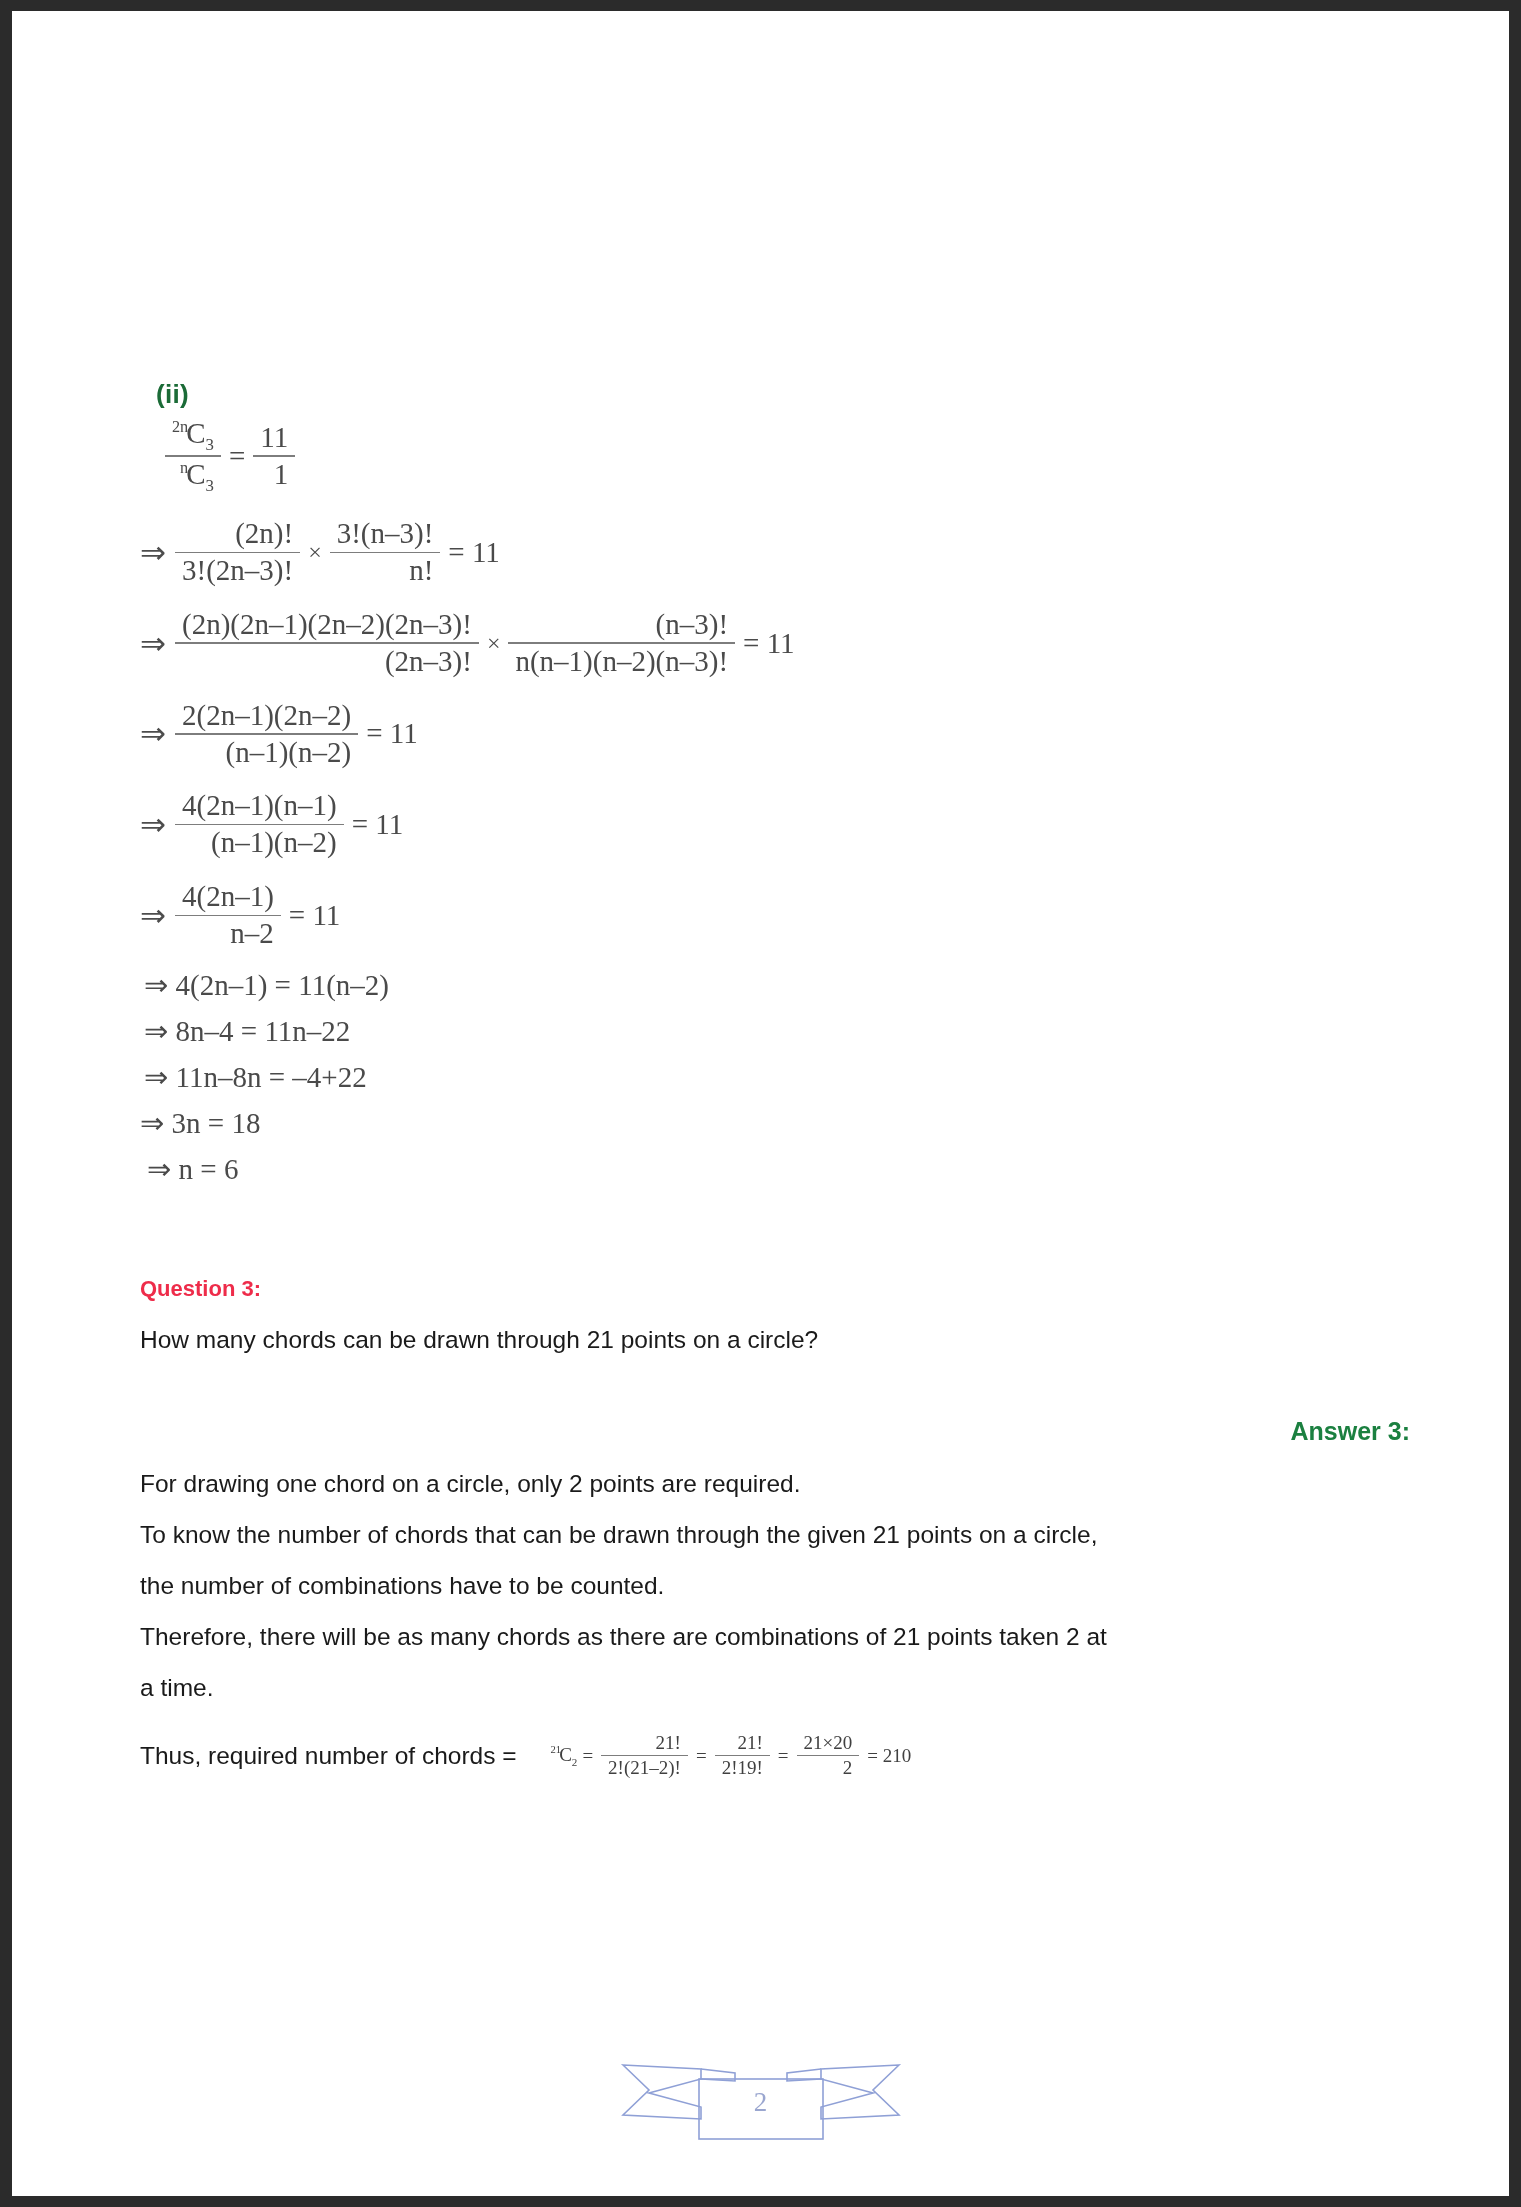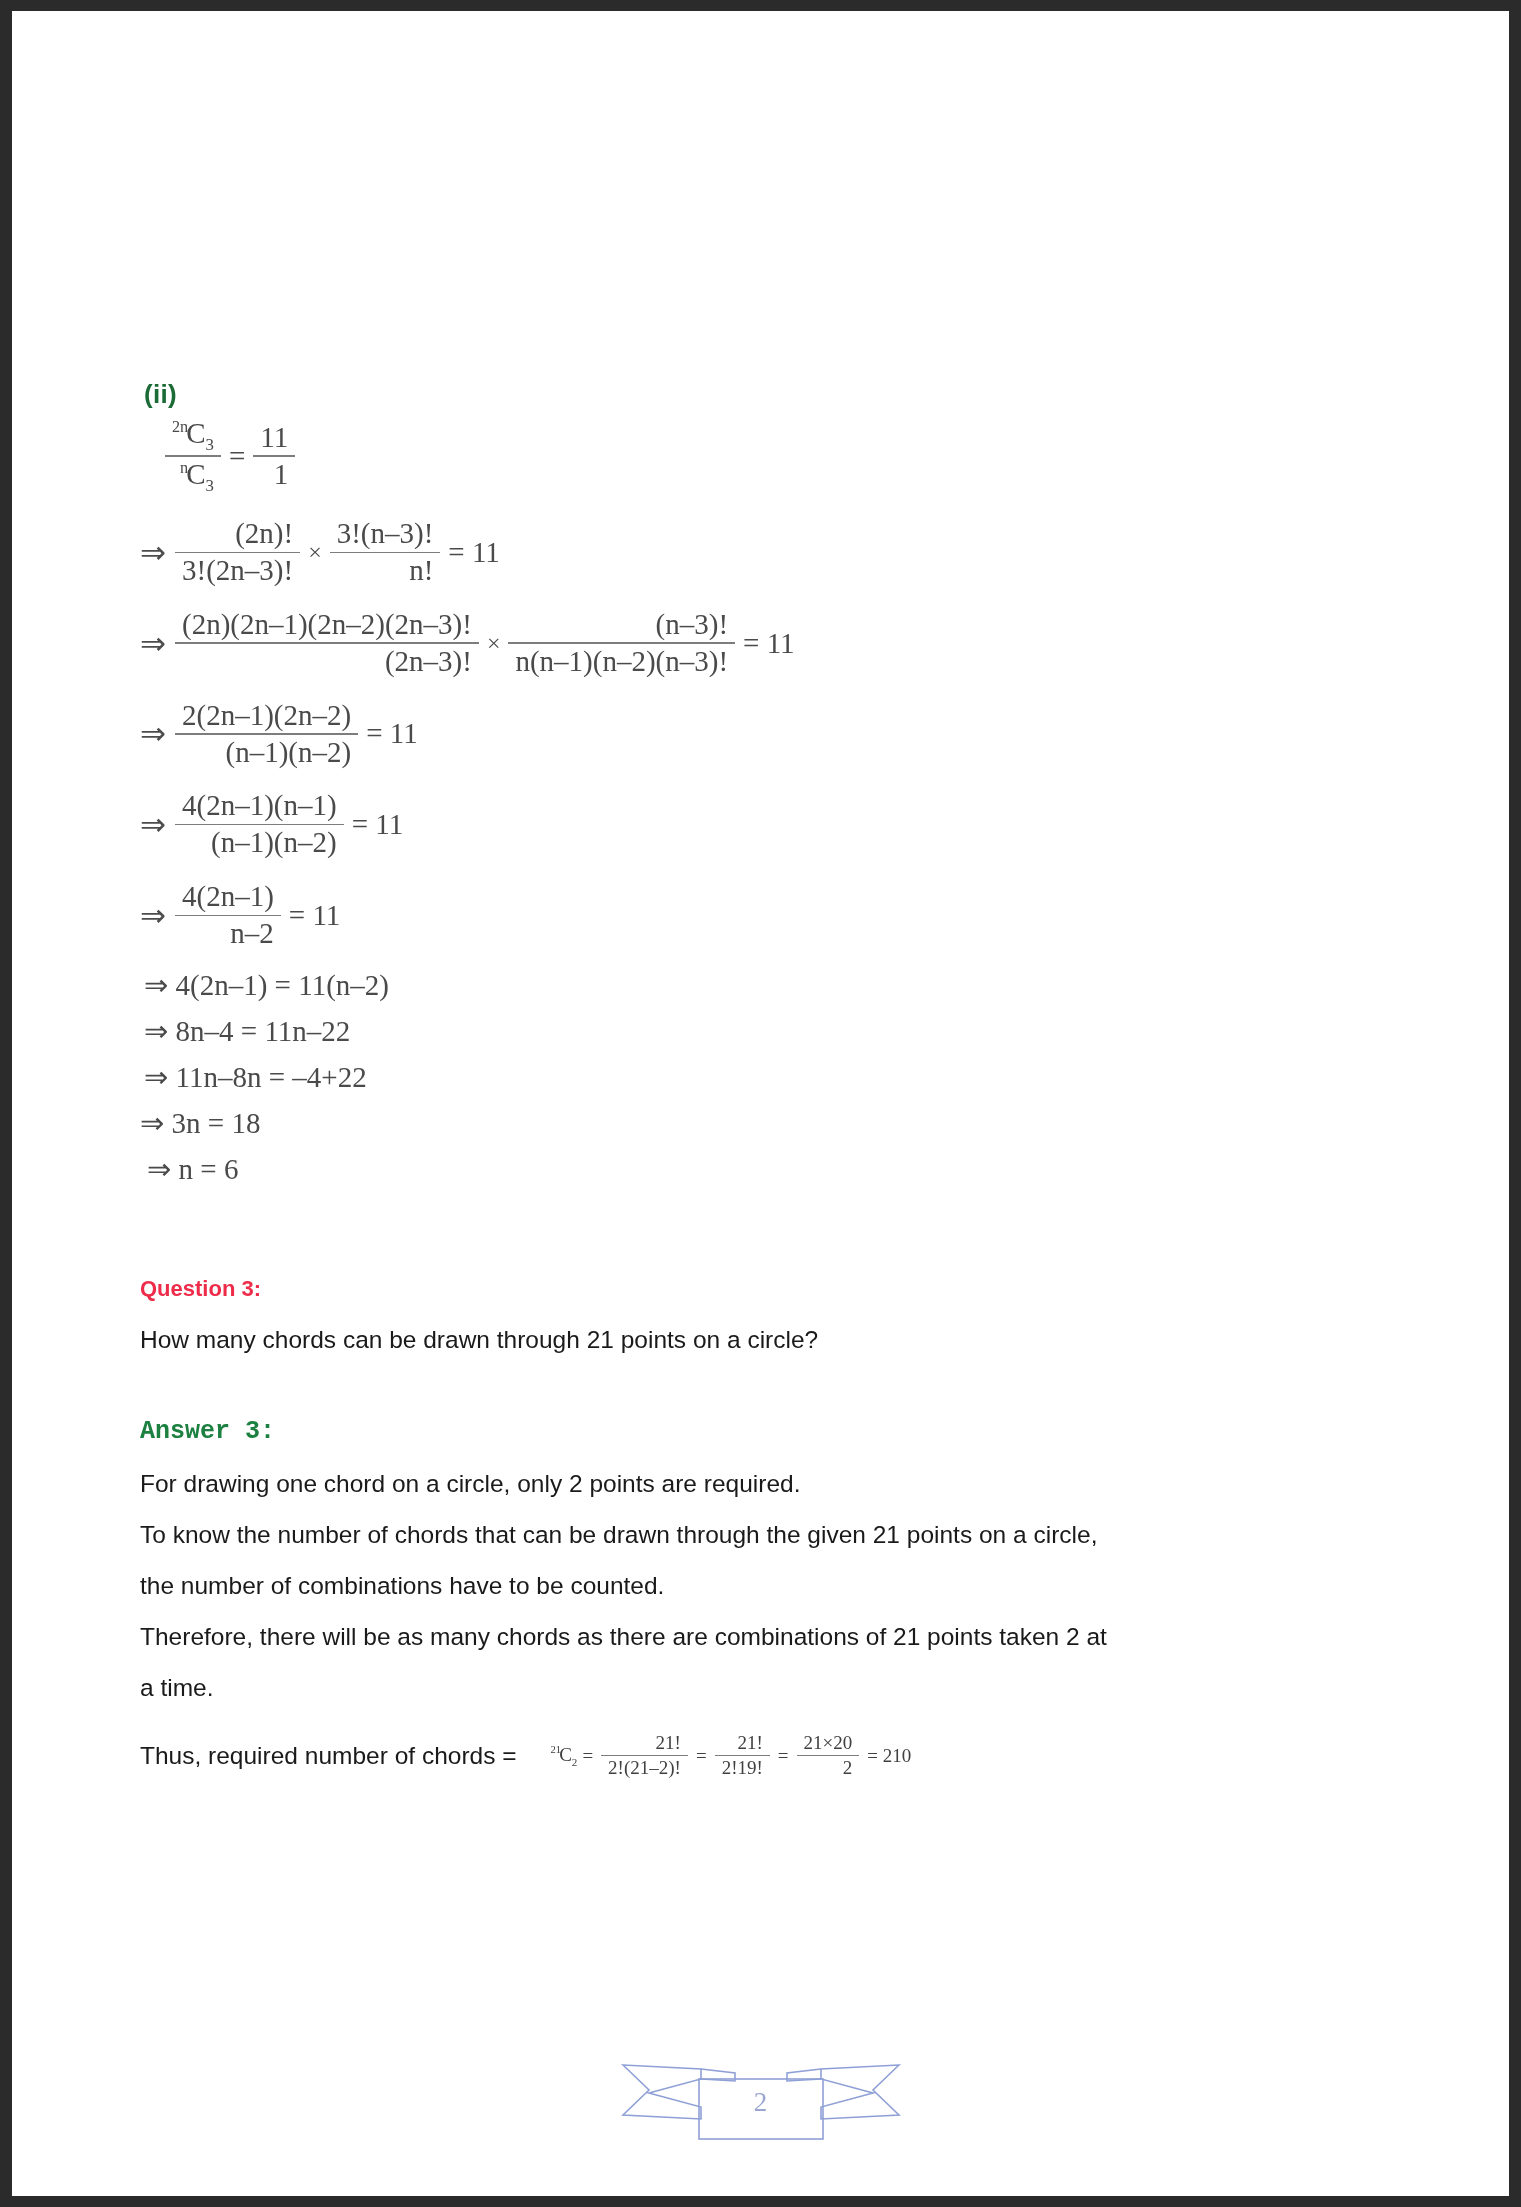--- a/index.html
+++ b/index.html
@@ -35,36 +35,37 @@
     top: 368px;
     width: 1270px;
   }
 
   
   .label-roman {
     color: #1b6b37;
     font-weight: bold;
     font-size: 26px;
     letter-spacing: 0.3px;
-    margin: 0 0 6px 4px;
+    margin: 0 0 6px 16px;
     font-family: "Liberation Sans", sans-serif;
   }
   .heading-question {
     color: #ee2c4a;
     font-weight: bold;
     font-size: 22px;
     margin: 16px 0 12px 0;
     font-family: "Liberation Sans", sans-serif;
   }
   .heading-answer {
     color: #1b8040;
     font-weight: bold;
     font-size: 25px;
     margin: 0 0 12px 0;
-    font-family: Liberation Mono, monospace;
+    font-family: Liberation Sans, sans-serif;
+    text-align: right;
   }
   .body-line {
     color: #1a1a1a;
     font-size: 24.5px;
     line-height: 51px;
     margin: 0;
     font-family: "Liberation Sans", sans-serif;
     white-space: nowrap;
   }
   .gap-md { height: 52px; }

